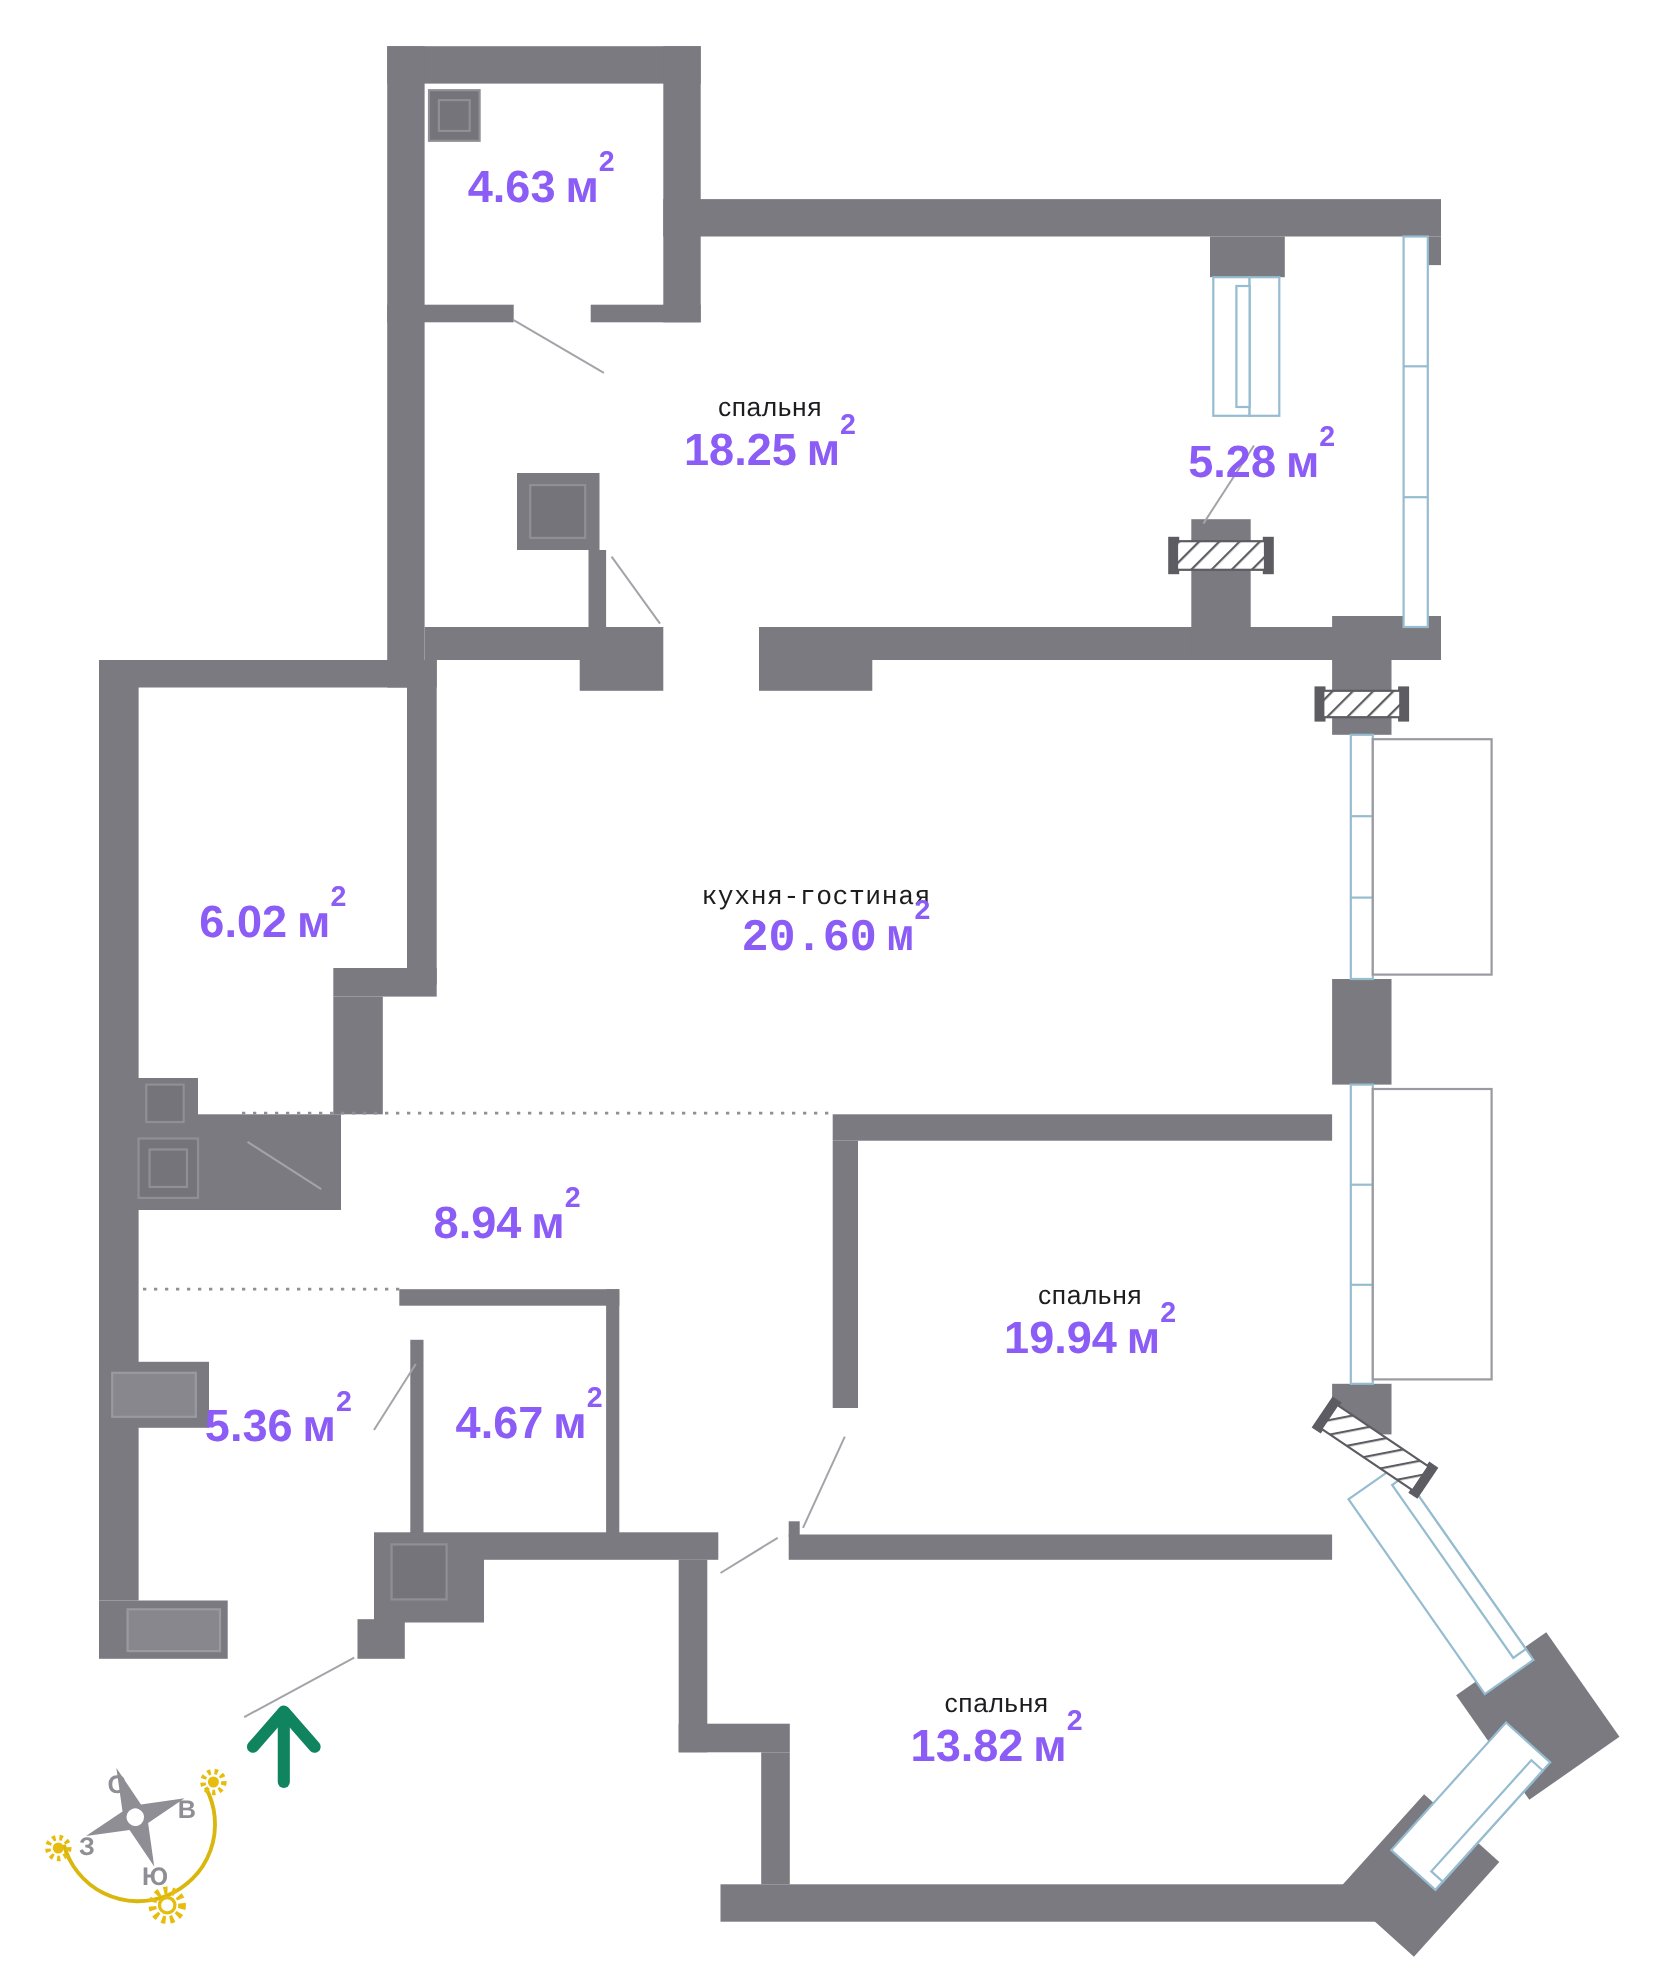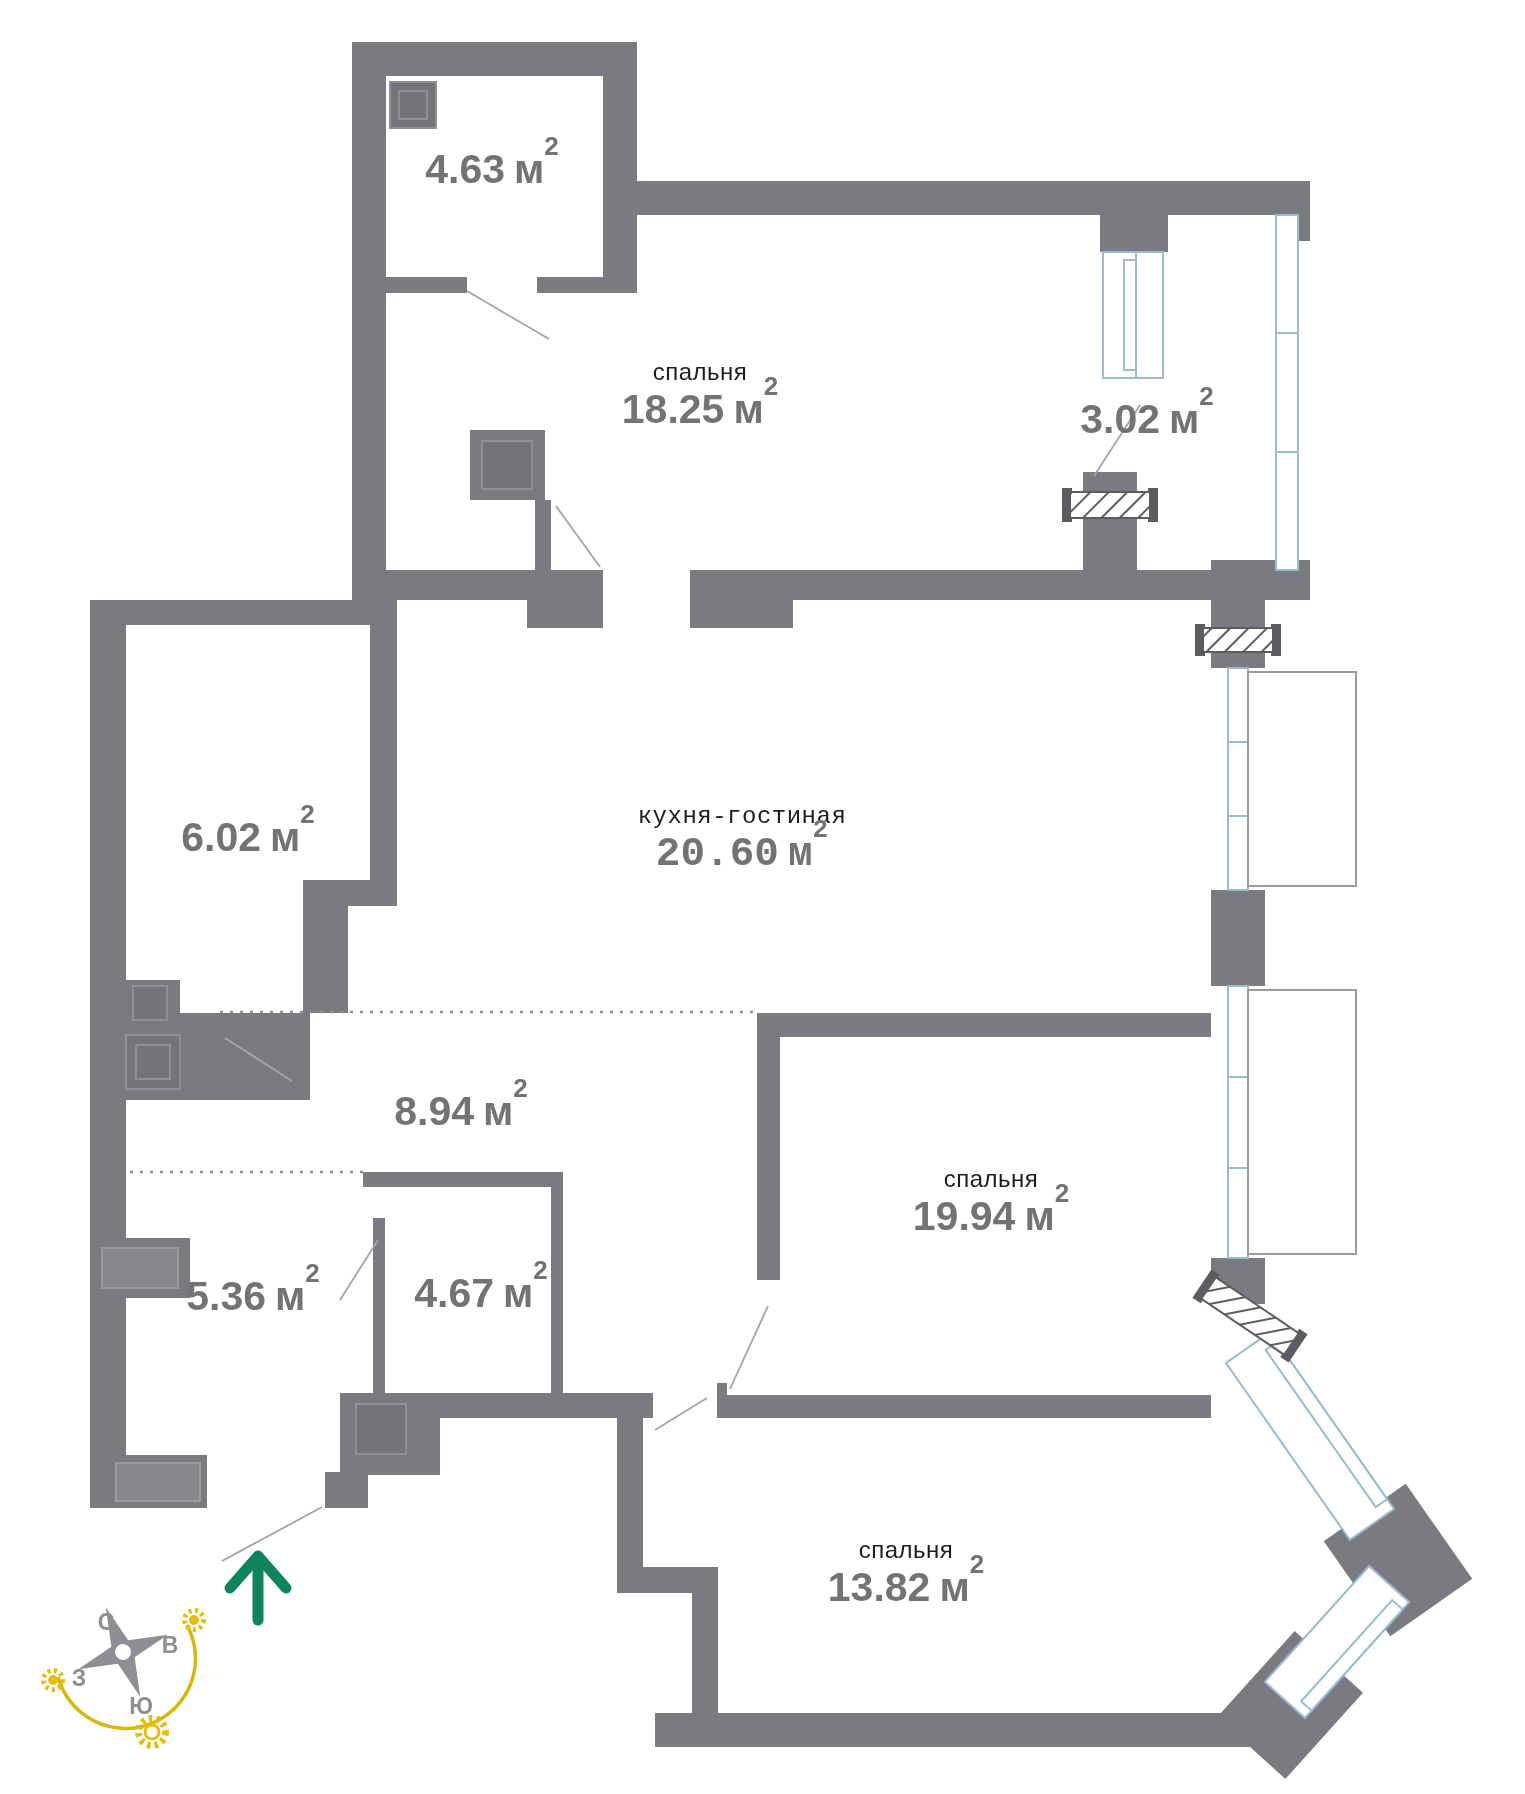--- a/index.html
+++ b/index.html
@@ -2,21 +2,21 @@
 <html><head>
 <meta charset="utf-8">
 <style>
   html,body{margin:0;padding:0;background:#fff;}
   .plan{position:relative;width:1525px;height:1794px;background:#ffffff;overflow:hidden;
         font-family:"Liberation Sans", sans-serif;}
   .plan svg{position:absolute;left:0;top:0;}
   .room-label{position:absolute;transform:translate(-50%,-50%);text-align:center;
               white-space:nowrap;}
   .room-name{font-size:24px;font-weight:500;letter-spacing:.5px;color:#1d1d20;line-height:1.15;}
-  .room-area{font-size:41px;font-weight:700;color:#737373;line-height:1.15;}
+  .room-area{font-size:41px;font-weight:700;color:#8b5cf6;line-height:1.15;text-align:right;}
   .room-area .unit{margin-left:9px;}
   .room-area sup{font-size:26px;line-height:0;position:relative;top:-13px;font-weight:700;}
 </style>
 </head>
 <body>
 
 <div class="plan">
 
 <svg width="1525" height="1794" viewBox="0 0 1525 1794">
   <defs>
@@ -210,21 +210,21 @@
   <div class="room-label" style="left:492px;top:170px;">
     <div class="room-area"><span>4.63</span><span class="unit">м</span><sup>2</sup></div>
   </div>
 
   <div class="room-label" style="left:700px;top:395px;">
     <div class="room-name">спальня</div>
     <div class="room-area"><span>18.25</span><span class="unit">м</span><sup>2</sup></div>
   </div>
 
   <div class="room-label" style="left:1147px;top:420px;">
-    <div class="room-area"><span>3.02</span><span class="unit">м</span><sup>2</sup></div>
+    <div class="room-area"><span>5.28</span><span class="unit">м</span><sup>2</sup></div>
   </div>
 
   <div class="room-label" style="left:248px;top:838px;">
     <div class="room-area"><span>6.02</span><span class="unit">м</span><sup>2</sup></div>
   </div>
 
   <div class="room-label" style="left:742px;top:840px;font-family:Liberation Mono, monospace;">
     <div class="room-name">кухня-гостиная</div>
     <div class="room-area"><span>20.60</span><span class="unit">м</span><sup>2</sup></div>
   </div>

